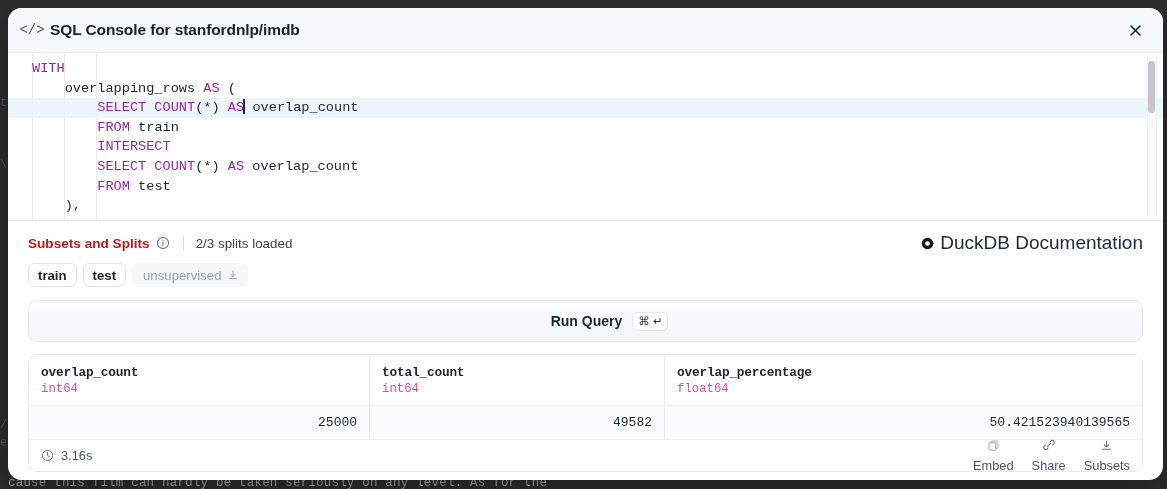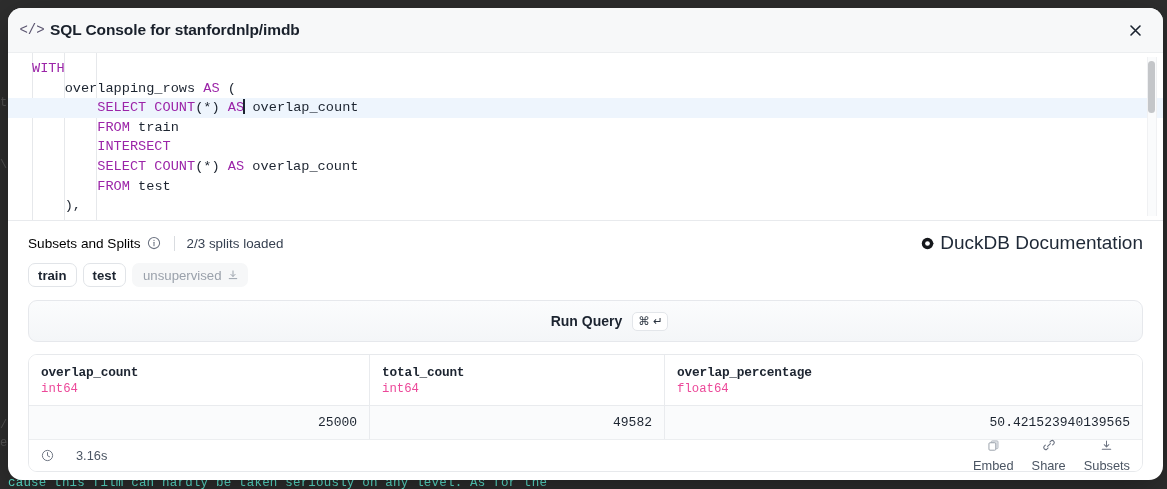--- a/index.html
+++ b/index.html
@@ -15,21 +15,21 @@
     position: absolute; inset: 0;
     background: #2e2e2e;
     overflow: hidden;
   }
   .bg-text {
     position: absolute;
     left: 8px;
     top: 476px;
     font-family: "Liberation Mono", monospace;
     font-size: 12.5px;
-    color: #5eead4;
+    color: #a3a3a3;
     white-space: nowrap;
     letter-spacing: .2px;
   }
   .bg-side {
     position: absolute;
     font-family: "Liberation Mono", monospace;
     font-size: 12px;
     color: #555;
     white-space: nowrap;
   }
@@ -138,22 +138,22 @@
   }
 
   
   .subsets {
     padding: 11px 20px 0 20px;
     display: flex;
     align-items: center;
   }
   .subsets-label {
     font-size: 13.6px;
-    font-weight: normal;
-    color: #000000;
+    font-weight: bold;
+    color: #b91c1c;
   }
   .info-icon {
     margin-left: 6px;
     width: 15px; height: 15px;
     display: inline-flex; align-items: center; justify-content: center;
     color: #6b7280;
     cursor: pointer;
   }
   .vsep {
     width: 1px; height: 15px;
@@ -294,21 +294,21 @@
   
   .rfooter {
     display: flex;
     align-items: center;
     height: 32px;
     padding: 0 12px;
     border-top: 1px solid #eceef0;
     background: #fff;
   }
   .timing {
-    display: flex; align-items: center; gap: 22px;
+    display: flex; align-items: center; gap: 7px;
     font-size: 12.8px; color: #4b5563;
   }
   .facts { margin-left: auto; display: flex; align-items: center; gap: 18px; }
   .fact {
     display: flex; align-items: center; gap: 6px;
     font-size: 12.8px; color: #4b5563;
     cursor: pointer;
     flex-direction: column;
   }
   svg { display: block; }

